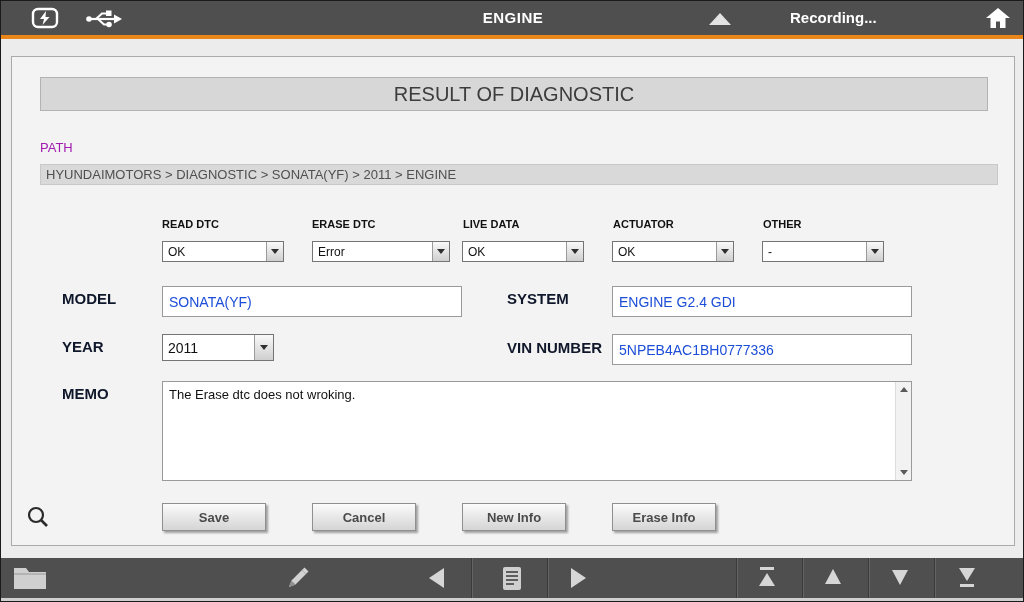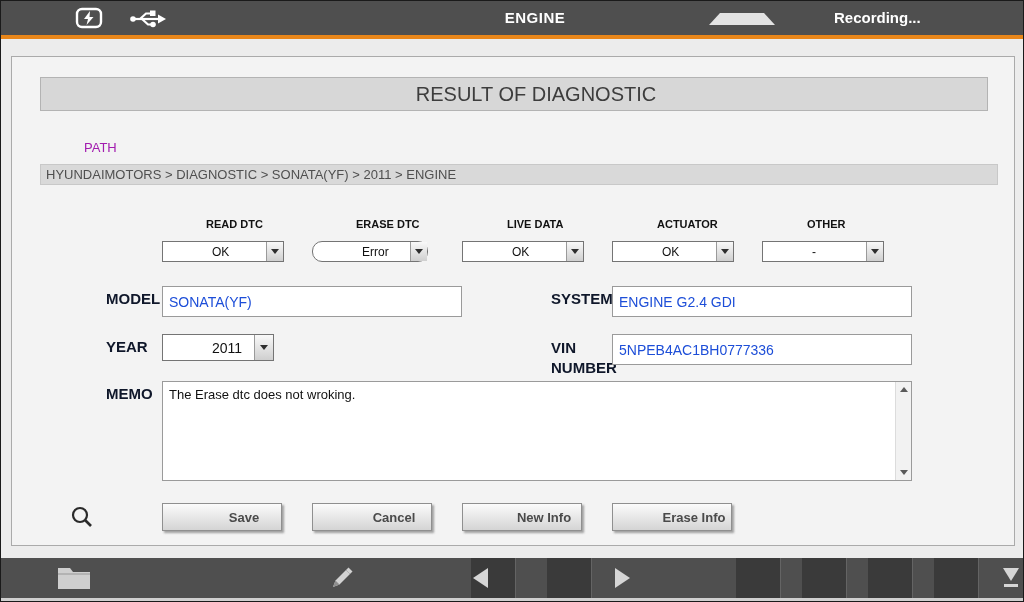--- a/index.html
+++ b/index.html
@@ -2,21 +2,21 @@
 <html><head>
 <meta charset="utf-8">
 <style>
   * { margin:0; padding:0; box-sizing:border-box; }
   html,body { background:#9a9a9a; }
   body { font-family:"Liberation Sans", sans-serif; }
   #screen {
     position:relative; width:1024px; height:602px; overflow:hidden;
     background:#ececec; border:1px solid #1a1a1a;
   }
-  .abs { position:absolute;padding-left:44px; }
+  .abs { position:absolute; }
 
   
   .topbar { left:0; top:0; width:1024px; height:34px; background:#4f4f4f; }
   .accent { left:0; top:34px; width:1024px; height:4px; background:#e8861a; }
   .topbar-title { left:0; top:0; width:1024px; height:34px; text-align:center;
     line-height:34px; color:#fff; font-size:15px; font-weight:bold; letter-spacing:0.5px; }
   .top-status { top:0; height:34px; line-height:34px; color:#fff; font-size:15px; font-weight:bold; }
   .eject { left:708px; top:12px; width:0; height:0;
     border-left:11px solid transparent; border-right:11px solid transparent;
     border-bottom:12px solid #e3e3e3; }
@@ -58,21 +58,21 @@
   .vscroll { position:absolute; right:0; top:0; bottom:0; width:16px;
     background:#f2f2f2; border-left:1px solid #dcdcdc; }
   .vs-btn { position:absolute; left:0; width:15px; height:15px;
     display:flex; align-items:center; justify-content:center; }
   .vs-up { top:0; } .vs-down { bottom:0; }
   .tri-up-s { width:0; height:0; border-left:4px solid transparent;
     border-right:4px solid transparent; border-bottom:5px solid #5a5a5a; }
   .tri-down-s { width:0; height:0; border-left:4px solid transparent;
     border-right:4px solid transparent; border-top:5px solid #5a5a5a; }
 
-  .btn3d { top:446px; width:120px; height:28px;
+  .btn3d { top:446px; width:104px; height:28px;
     background:linear-gradient(#fbfbfb,#d4d4d4); border:1px solid #8f8f8f;
     box-shadow:2px 2px 2px rgba(60,60,60,0.45);
     display:flex; align-items:center; justify-content:center;
     font-size:13px; font-weight:bold; color:#4a4a4a; cursor:default; }
 
   
   .bottombar { left:0; top:557px; width:1024px; height:40px; background:#4f4f4f; }
   .bottom-strip { left:0; top:597px; width:1024px; height:5px; background:#cfcfcf; }
   .tb-sep { top:0; width:1px; height:40px; background:#3a3a3a; box-shadow:1px 0 0 #646464; }
   .tb-ic { top:7px; display:flex; align-items:center; justify-content:center; }
@@ -132,21 +132,21 @@
     <div class="abs res-label" style="left:451px;">LIVE DATA</div>
     <div class="abs res-label" style="left:601px;">ACTUATOR</div>
     <div class="abs res-label" style="left:751px;">OTHER</div>
 
     <div class="abs combo" style="left:150px;top:184px;width:122px;">
       <span class="combo-text">OK</span>
       <span class="combo-btn">
           <span class="tri-down"></span>
         </span>
     </div>
-    <div class="abs combo" style="left:300px;top:184px;width:116px;border-radius:10px;">
+    <div class="abs combo" style="left:300px;top:184px;width:138px;">
       <span class="combo-text">Error</span>
       <span class="combo-btn">
           <span class="tri-down"></span>
         </span>
     </div>
     <div class="abs combo" style="left:450px;top:184px;width:122px;">
       <span class="combo-text">OK</span>
       <span class="combo-btn">
           <span class="tri-down"></span>
         </span>

